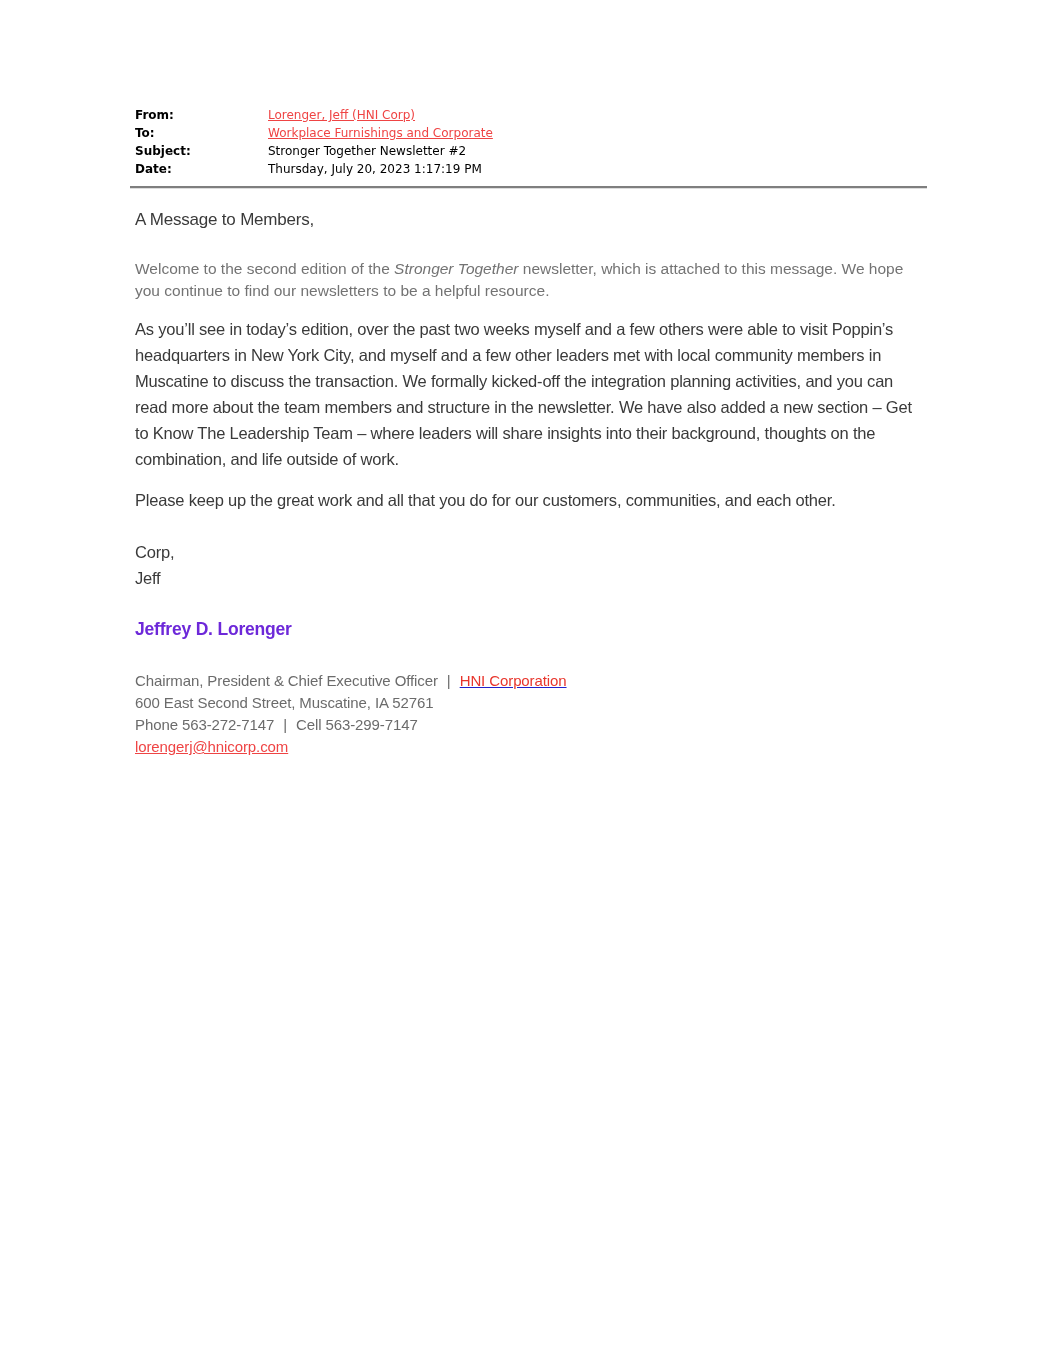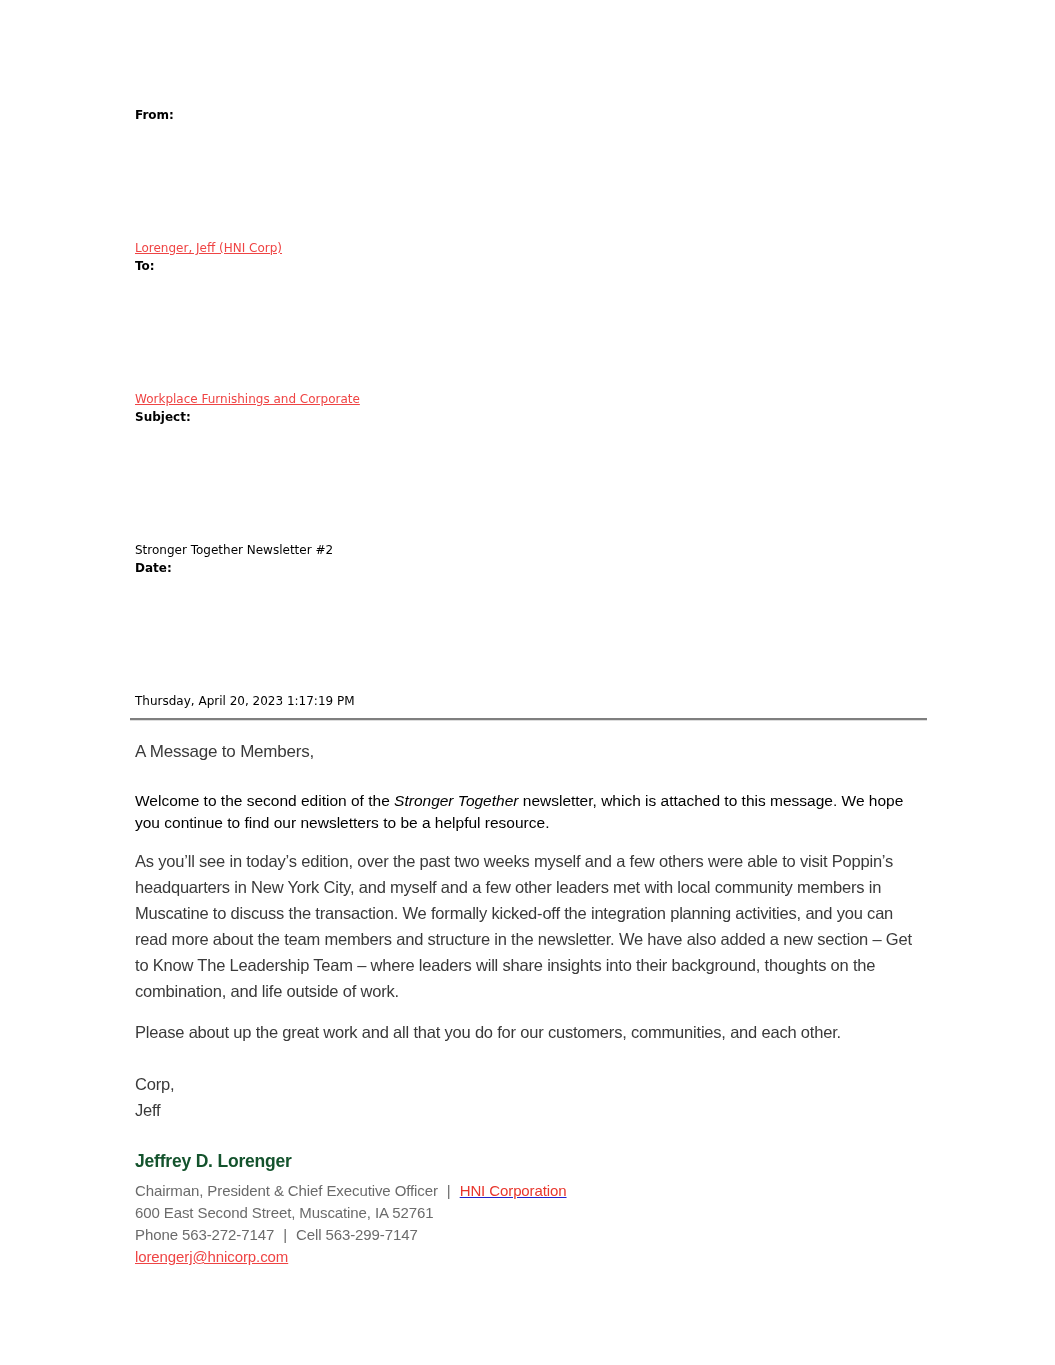--- a/index.html
+++ b/index.html
@@ -9,21 +9,21 @@
     width:1055px;
     height:1365px;
     background:#ffffff;
     font-family:"Liberation Sans", sans-serif;
     overflow:hidden;
   }
   .email { position:absolute; left:135px; top:106px; width:792px; }
 
   
   .headers { font-family:"DejaVu Sans", sans-serif; font-size:12px; color:#000; }
-  .hrow { display:flex; line-height:18px;flex-direction:column; }
+  .hrow { display:flex; line-height:18px; }
   .hlabel { flex:0 0 133px; font-weight:bold; }
   .hvalue { font-weight:normal; }
   a.link, a.blue-link {
     color:#ef4444;
     text-decoration:underline;
     cursor:pointer;
   }
   .divider {
     margin:8px 0 0 -5px;
     width:797px;
@@ -39,42 +39,42 @@
     font-size:17px;
     line-height:24px;
     color:#3A3A3A;
     letter-spacing:-0.2px;
   }
   .p-arial {
     margin-top:26px;
     width:778px;
     font-size:15.5px;
     line-height:21.5px;
-    color:#000000;
+    color:#737373;
   }
   .p-cal {
     margin-top:15px;
     width:790px;
     font-size:16.5px;
     line-height:26px;
     color:#3A3A3A;
     letter-spacing:-0.2px;
   }
   .closing-block { margin-top:26px; }
 
   
   .sig-name {
     margin-top:28px;
     font-size:17.5px;
     font-weight:bold;
-    color:#14532d;
+    color:#6d28d9;
     letter-spacing:-0.2px;
   }
   .sig-block {
-    margin-top:8px;
+    margin-top:30px;
     font-size:15px;
     line-height:22px;
     color:#6B6B6B;
     letter-spacing:-0.1px;
   }
   .sig-sep { margin:0 9px; color:#6B6B6B; }
   a.company-link {
     color:#E8352C;
     text-decoration:underline;
     text-decoration-color:#2222CC;
@@ -95,33 +95,33 @@
       <div class="hrow">
         <span class="hlabel">To:</span>
         <a class="link hvalue">Workplace Furnishings and Corporate</a>
       </div>
       <div class="hrow">
         <span class="hlabel">Subject:</span>
         <span class="hvalue">Stronger Together Newsletter #2</span>
       </div>
       <div class="hrow">
         <span class="hlabel">Date:</span>
-        <span class="hvalue">Thursday, April 20, 2023 1:17:19 PM</span>
+        <span class="hvalue">Thursday, July 20, 2023 1:17:19 PM</span>
       </div>
     </div>
 
     <hr class="divider">
 
     <p class="salutation">A Message to Members,</p>
 
     <p class="p-arial"><span>Welcome to the second edition of the </span><i>Stronger Together</i><span> newsletter, which is attached to this message. We hope you continue to find our newsletters to be a helpful resource.</span></p>
 
     <p class="p-cal">As you’ll see in today’s edition, over the past two weeks myself and a few others were able to visit Poppin’s headquarters in New York City, and myself and a few other leaders met with local community members in Muscatine to discuss the transaction. We formally kicked-off the integration planning activities, and you can read more about the team members and structure in the newsletter. We have also added a new section – Get to Know The Leadership Team – where leaders will share insights into their background, thoughts on the combination, and life outside of work.</p>
 
-    <p class="p-cal">Please about up the great work and all that you do for our customers, communities, and each other.</p>
+    <p class="p-cal">Please keep up the great work and all that you do for our customers, communities, and each other.</p>
 
     <p class="p-cal closing-block"><span>Corp,</span><br><span>Jeff</span></p>
 
     <p class="sig-name">Jeffrey D. Lorenger</p>
 
     <div class="sig-block">
       <div><span>Chairman, President &amp; Chief Executive Officer</span><span class="sig-sep">|</span><a class="company-link">HNI Corporation</a></div>
       <div>600 East Second Street, Muscatine, IA 52761</div>
       <div><span>Phone 563-272-7147</span><span class="sig-sep">|</span><span>Cell 563-299-7147</span></div>
       <div><a class="blue-link">lorengerj@hnicorp.com</a></div>

